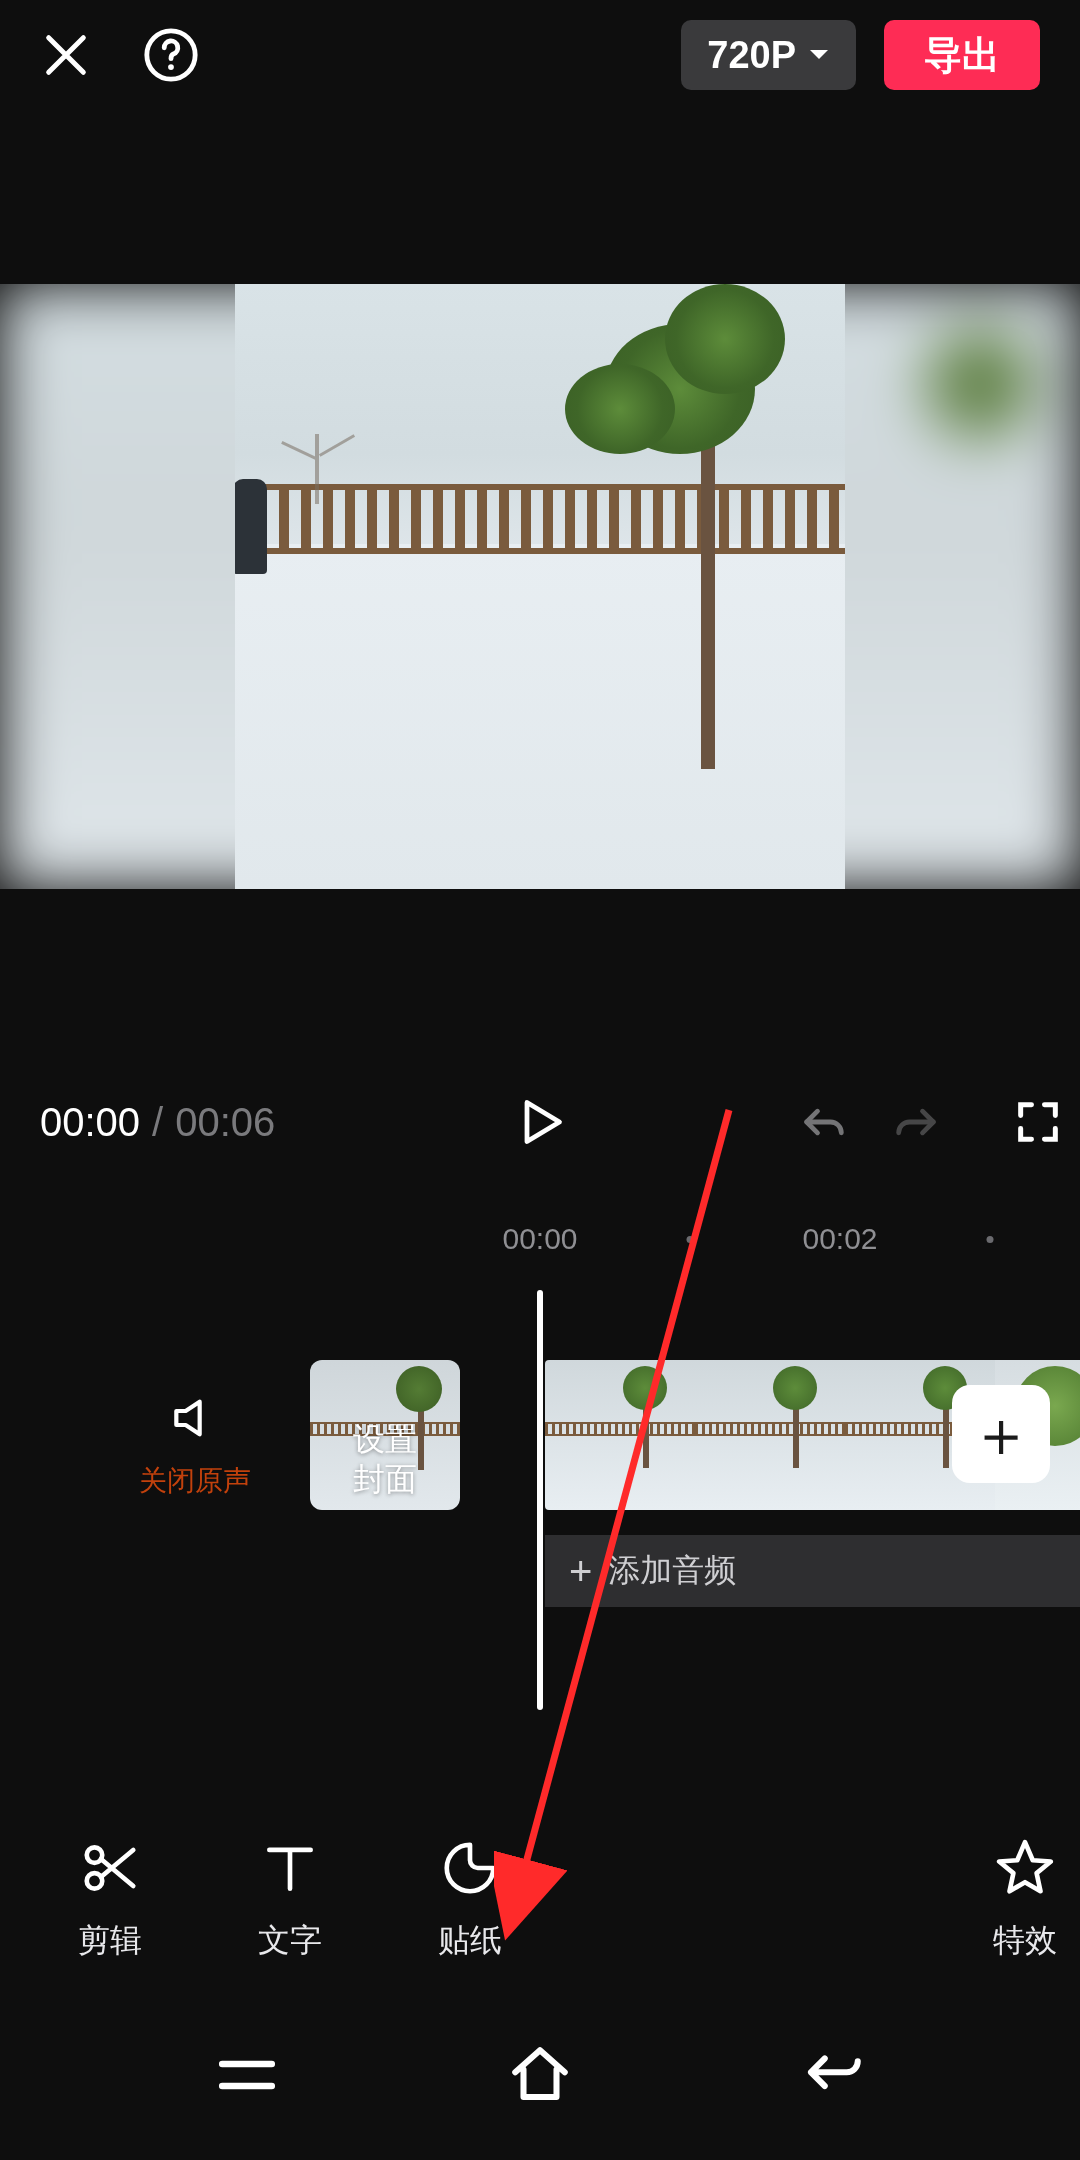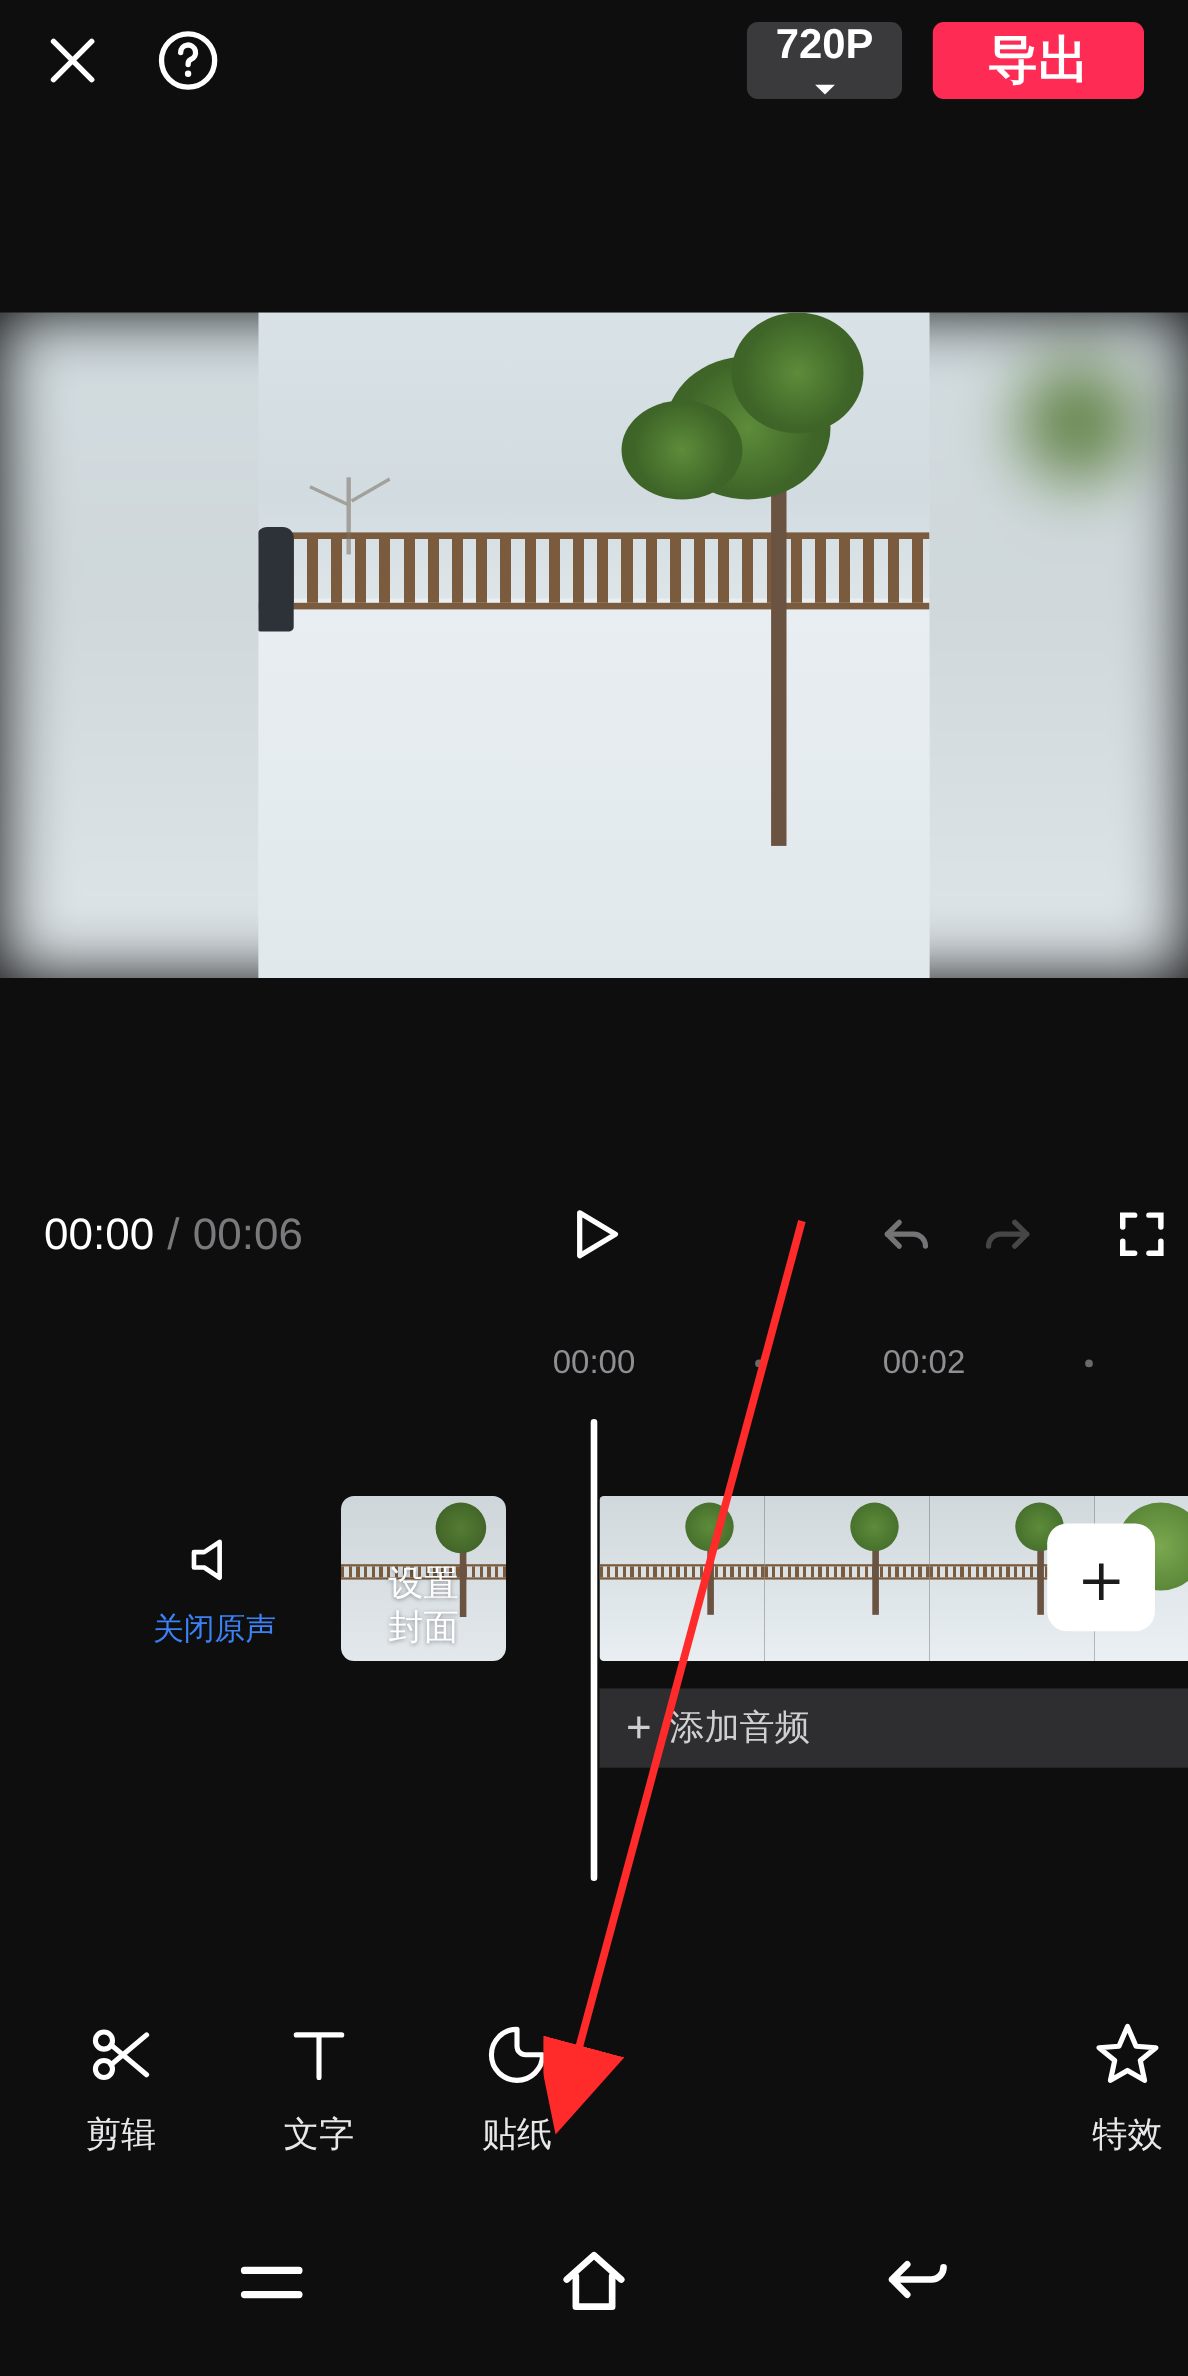--- a/index.html
+++ b/index.html
@@ -7,24 +7,24 @@
     font-family:"PingFang SC","Helvetica Neue",Arial,sans-serif; overflow:hidden; }
   .app { position:relative; width:1080px; height:2160px; background:#0e0e0e; }
 
   
   .topbar { position:absolute; top:0; left:0; right:0; height:110px;
     display:flex; align-items:center; padding:0 40px; }
   .tb-left { display:flex; align-items:center; gap:50px; }
   .tb-spacer { flex:1; }
   .res-btn { background:#3a3a3c; border-radius:10px; height:70px;
     display:flex; align-items:center; padding:0 26px; gap:12px;
-    font-size:38px; font-weight:600;flex-direction:column; }
+    font-size:38px; font-weight:600; }
   .export-btn { background:#fe2c55; border-radius:10px; height:70px;
-    display:flex; align-items:center; padding:0 50px;
-    font-size:46px; font-weight:600; margin-left:28px; }
+    display:flex; align-items:center; padding:0 40px;
+    font-size:38px; font-weight:600; margin-left:28px; }
 
   .icon-x { width:52px; height:52px; }
   .icon-help { width:58px; height:58px; }
 
   
   .preview { position:absolute; top:284px; left:0; width:1080px; height:605px; overflow:hidden; }
   .prev-bg { position:absolute; inset:0; filter:blur(30px);
     background:linear-gradient(180deg,#d3dde1 0%,#cfd7da 40%,#dfe6ea 100%); }
   .prev-bg::before{ content:""; position:absolute; right:40px; top:40px; width:120px; height:120px;
     background:radial-gradient(circle,#5a7a3e 0%,#6a8a50 60%,transparent 70%); border-radius:50%; }
@@ -68,21 +68,21 @@
   .ruler-dot{ position:absolute; width:7px; height:7px; background:#6a6a6e; border-radius:50%;
     transform:translateX(-50%); top:14px; }
 
   
   .timeline { position:absolute; top:1290px; left:0; right:0; height:420px; }
   .playhead { position:absolute; left:540px; top:0; width:6px; height:420px;
     background:#fff; transform:translateX(-50%); z-index:40; border-radius:3px; }
 
   .mute-col{ position:absolute; left:135px; top:100px; width:120px; text-align:center; }
   .mute-icon{ width:56px; height:56px; margin:0 auto 16px; display:block; }
-  .mute-txt{ font-size:28px; color:#3b82f6; }
+  .mute-txt{ font-size:28px; color:#c2410c; }
 
   .cover-btn{ position:absolute; left:310px; top:70px; width:150px; height:150px;
     background:linear-gradient(180deg,#cfd6da 0%,#e2e8ec 100%); border-radius:12px;
     display:flex; align-items:center; justify-content:center; overflow:hidden; }
   .cover-ol{ position:absolute; inset:0; display:flex; align-items:center; justify-content:center; }
   .cover-txt{ font-size:32px; color:#fff; text-align:center; line-height:1.25;
     text-shadow:0 1px 4px rgba(0,0,0,.4);margin-top:47px; }
   .cover-thumb-tree{ position:absolute; right:18px; top:6px; width:46px; height:46px;
     background:radial-gradient(circle,#547c34,#3c5d24); border-radius:50%; }
   .cover-thumb-trunk{ position:absolute; right:36px; top:40px; width:6px; height:70px; background:#6a5340;}

